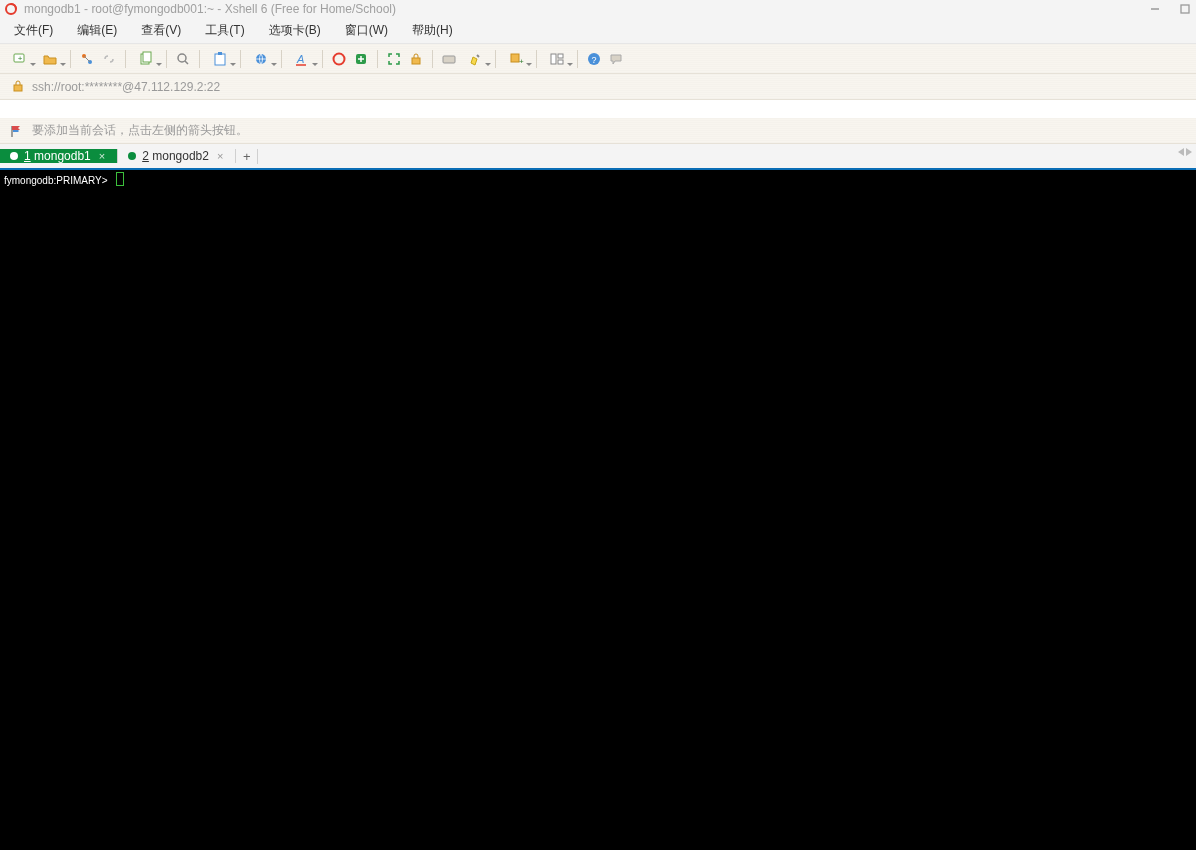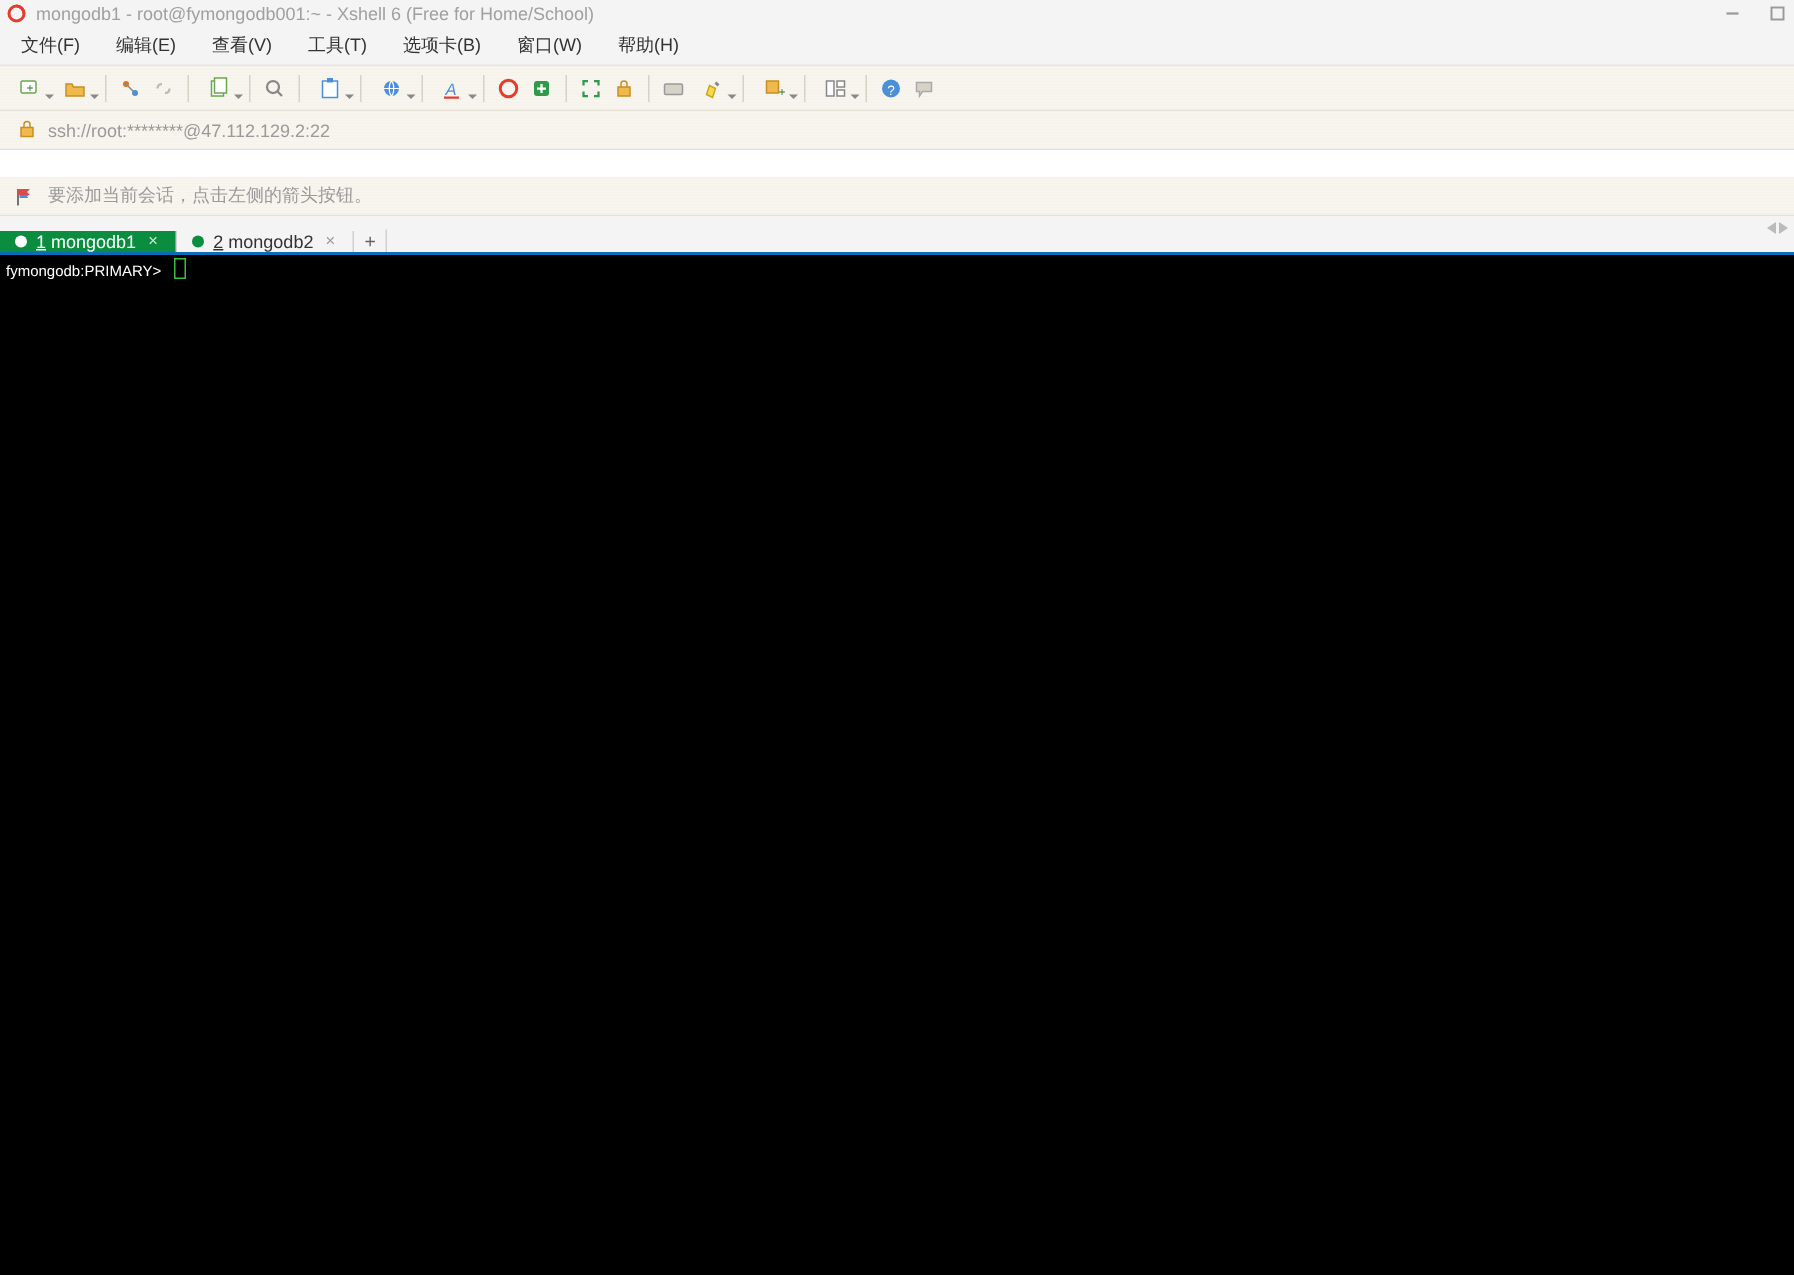--- a/index.html
+++ b/index.html
@@ -28,21 +28,21 @@
 .addressbar { height: 26px; display: flex; align-items: center; padding: 0 12px;
   background: repeating-linear-gradient(0deg, #f5f2ec, #f5f2ec 1px, #f8f5ef 1px, #f8f5ef 2px); border-bottom: 1px solid #e6e1d7; font-size: 12px; color: #9a9a9a; }
 .addressbar .lock { width: 14px; height: 14px; margin-right: 6px; display: inline-flex; }
 
 
 .hintbar { height: 26px; display: flex; align-items: center; padding: 0 10px;
   background: repeating-linear-gradient(0deg, #f5f2ec, #f5f2ec 1px, #f8f5ef 1px, #f8f5ef 2px); border-bottom: 1px solid #e6e1d7; font-size: 12px; color: #9a9a9a; margin-top: 18px; }
 .hintbar .flag { width: 14px; height: 14px; margin-right: 8px; display: inline-flex; }
 
 
-.tabstrip { height: 26px; background: #f4f4f4; display: flex; align-items: flex-end; border-bottom: 2px solid #0a6db5; position: relative; }
+.tabstrip { height: 26px; background: #f4f4f4; display: flex; align-items: center; border-bottom: 2px solid #0a6db5; position: relative; }
 .tab { display: flex; align-items: center; gap: 6px; padding: 0 10px; font-size: 12px; color: #333; border-right: 1px solid #d0d0d0; position: relative; min-width: 110px; }
 .tab.active { background: #0a8d3e; color: #fff; }
 .tab .dot { width: 8px; height: 8px; border-radius: 50%; background: #0a8d3e; display: inline-block; }
 .tab.active .dot { background: #fff; }
 .tab .close { font-size: 11px; color: #999; padding: 0 2px; }
 .tab.active .close { color: #cfe9d8; }
 .tab .num { text-decoration: underline; }
 .tab-add { width: 22px; display: flex; align-items: center; justify-content: center; border-right: 1px solid #d0d0d0; font-size: 13px; color: #666; }
 .tabnav { position: absolute; right: 4px; top: 4px; display: flex; gap: 2px; }
 .tabnav span { width: 0; height: 0; border-top: 4px solid transparent; border-bottom: 4px solid transparent; }

